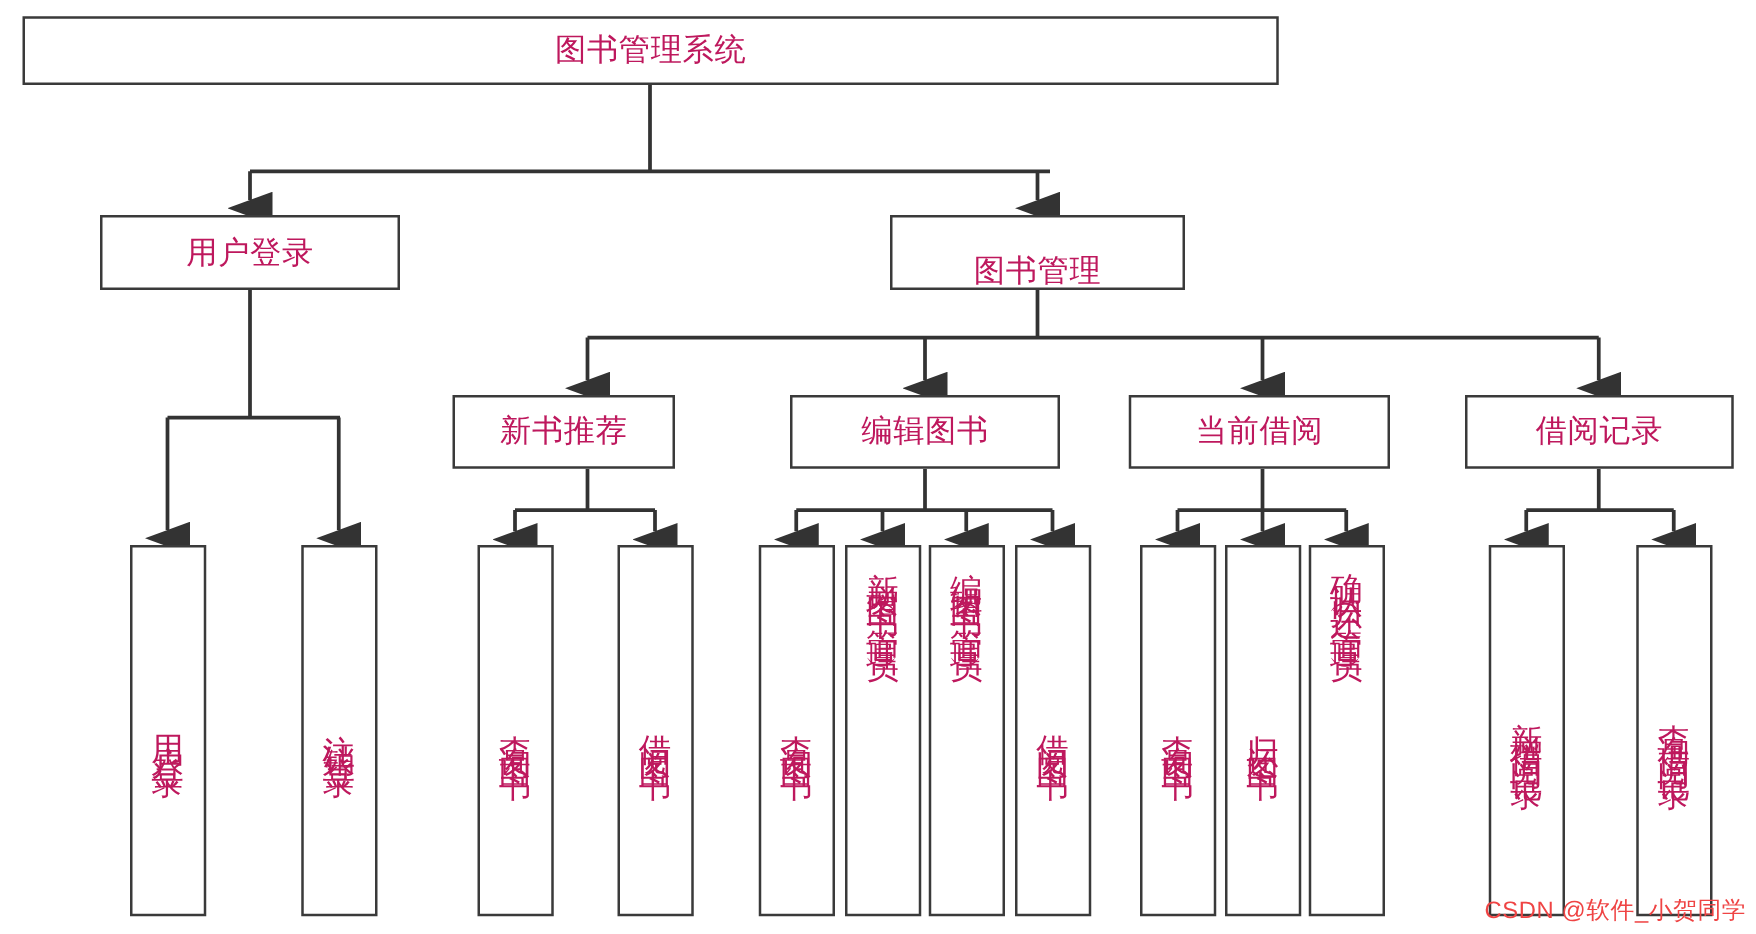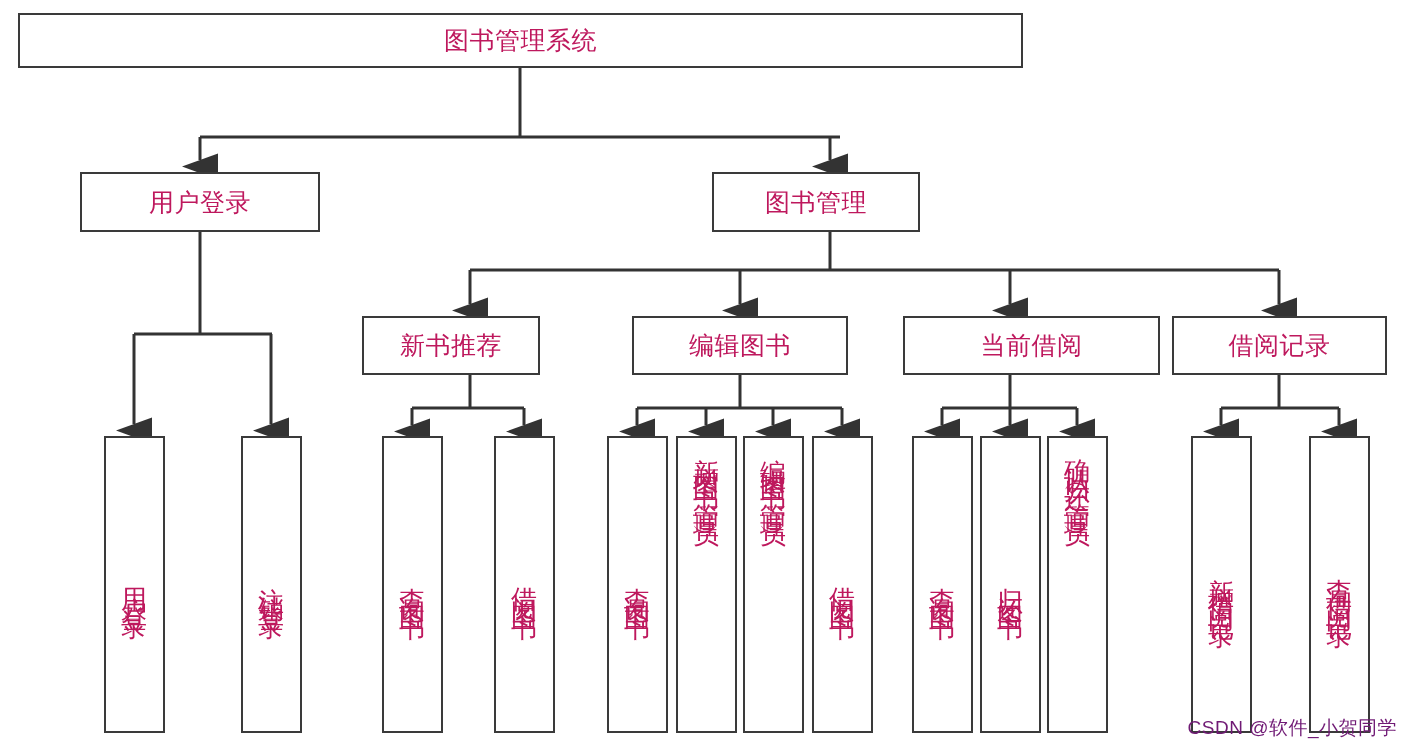--- a/index.html
+++ b/index.html
@@ -68,21 +68,21 @@
     max-height: 100%;
   }
   .node.vert.centered {
     align-items: center;
   }
   .watermark {
     position: absolute;
     right: 8px;
     bottom: 6px;
     font-size: 19px;
-    color: #701a75;
+    color: #ef4444;
     letter-spacing: 0.5px;
     white-space: nowrap;
     user-select: none;
   }
 </style>
 </head>
 <body>
 
 <div id="diagram-root">
 
@@ -137,33 +137,33 @@
   </svg>
 
   <div class="node horiz root" style="left:18px; top:13px; width:1005px; height:55px;">
     <span class="node-label">图书管理系统</span>
   </div>
 
   <div class="node horiz" style="left:80px; top:172px; width:240px; height:60px;">
     <span class="node-label">用户登录</span>
   </div>
 
-  <div class="node horiz" style="left:712px; top:172px; width:208px; height:60px;">
+  <div class="node horiz" style="left:712px; top:172px; width:236px; height:60px;align-items:flex-end;">
     <span class="node-label">图书管理</span>
   </div>
 
   <div class="node horiz" style="left:362px; top:316px; width:178px; height:59px;">
     <span class="node-label">新书推荐</span>
   </div>
 
   <div class="node horiz" style="left:632px; top:316px; width:216px; height:59px;">
     <span class="node-label">编辑图书</span>
   </div>
 
-  <div class="node horiz" style="left:903px; top:316px; width:257px; height:59px;">
+  <div class="node horiz" style="left:903px; top:316px; width:209px; height:59px;">
     <span class="node-label">当前借阅</span>
   </div>
 
   <div class="node horiz" style="left:1172px; top:316px; width:215px; height:59px;">
     <span class="node-label">借阅记录</span>
   </div>
 
   <div class="node vert centered" style="left:104px; top:436px; width:61px; height:297px;">
     <span class="node-label">用户登录</span>
   </div>

